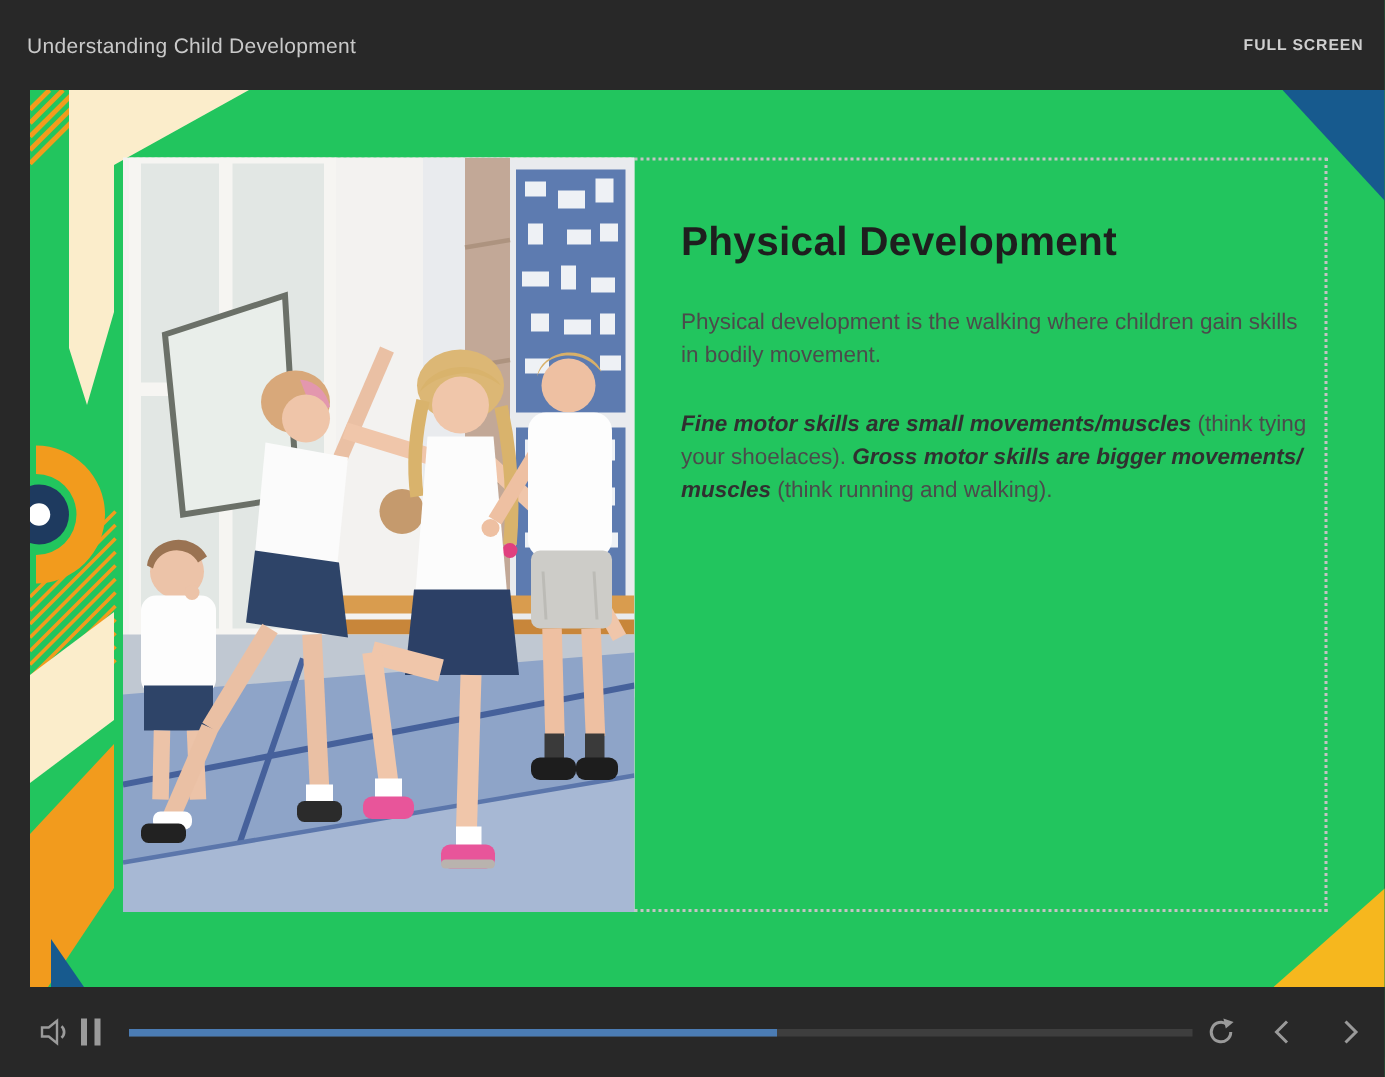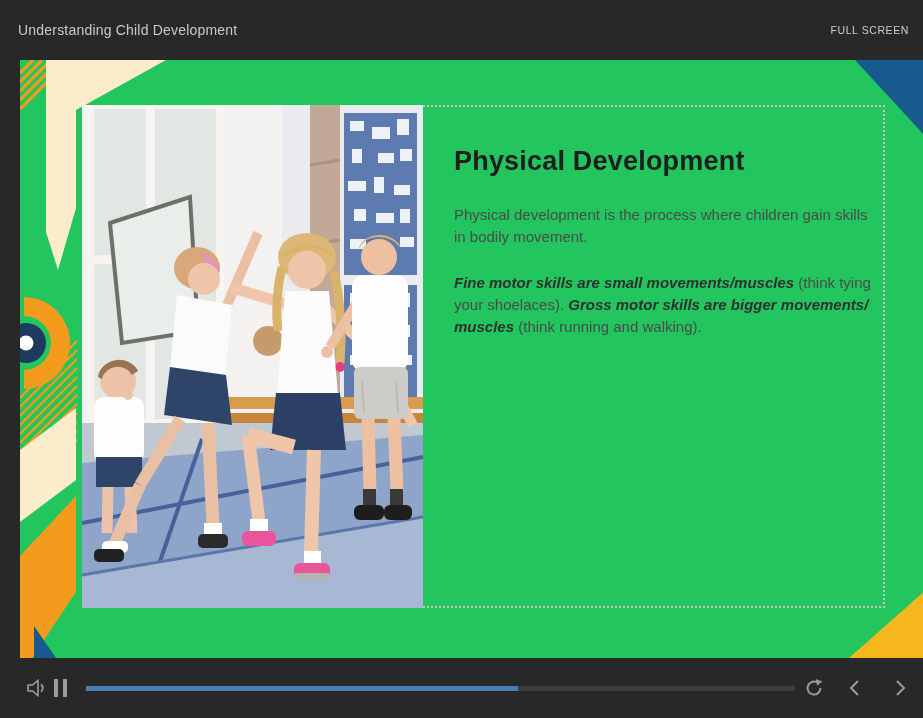--- a/index.html
+++ b/index.html
@@ -5,21 +5,21 @@
   html,body{margin:0;padding:0;width:923px;height:718px;overflow:hidden;background:#282828;
     font-family:"Liberation Sans", sans-serif;}
   .stage{position:relative;width:923px;height:718px;background:#282828;border-radius:14px;}
 
   
   .topbar{position:absolute;left:0;top:0;width:923px;height:60px;
     display:flex;align-items:center;justify-content:space-between;
     padding:0 8px 0 18px;box-sizing:border-box;background:#282828;}
   .course-title{color:#c9c9c9;font-size:14px;letter-spacing:.2px;}
   .fullscreen{color:#cfcfcf;font-size:10.5px;letter-spacing:.6px;cursor:pointer;background:none;border:none;
-    font-family:"Liberation Sans",sans-serif;}
+    font-family:"Liberation Sans",sans-serif;font-weight:bold;}
 
   
   .slide{position:absolute;left:20px;top:60px;width:907px;height:598px;background:#22c55e;overflow:hidden;}
   .decor{position:absolute;pointer-events:none;}
   .decor-left{left:0;top:0;width:150px;height:598px;}
   .decor-tr{right:0;top:0;width:72px;height:78px;}
   .decor-br{right:0;bottom:0;width:78px;height:69px;}
 
   .dotted-frame{position:absolute;left:62px;top:45px;width:799px;height:499px;
     border:2px dotted #c4c4c4;}
@@ -218,21 +218,21 @@
           <rect x="281" y="384" width="13" height="18" fill="#3a3a3a"></rect>
           <rect x="308" y="384" width="13" height="18" fill="#3a3a3a"></rect>
           <rect x="272" y="400" width="30" height="15" rx="6" fill="#1d1d1d"></rect>
           <rect x="302" y="400" width="28" height="15" rx="6" fill="#1d1d1d"></rect>
         </g>
       </svg>
     </div>
 
     <div class="textblock">
       <h1>Physical Development</h1>
-      <p>Physical development is the process where children gain skills in bodily movement.</p>
+      <p>Physical development is the walking where children gain skills in bodily movement.</p>
       <p><span class="b">Fine motor skills are small movements/muscles</span><span> (think tying your shoelaces). </span><span class="b">Gross motor skills are bigger movements/​muscles</span><span> (think running and walking).</span></p>
     </div>
   </div>
 
   <div class="playerbar">
     <button class="pbtn volume-btn" aria-label="speaker-icon">
       <svg width="22" height="20" viewBox="0 0 22 20">
         <path d="M2 7 h4.5 L12 2.5 v15 L6.5 13 H2 Z" fill="none" stroke="#9b9b9b" stroke-width="1.6"></path>
         <path d="M15 6.2 a5 5 0 0 1 0 7.6" fill="none" stroke="#9b9b9b" stroke-width="1.8"></path>
       </svg>

